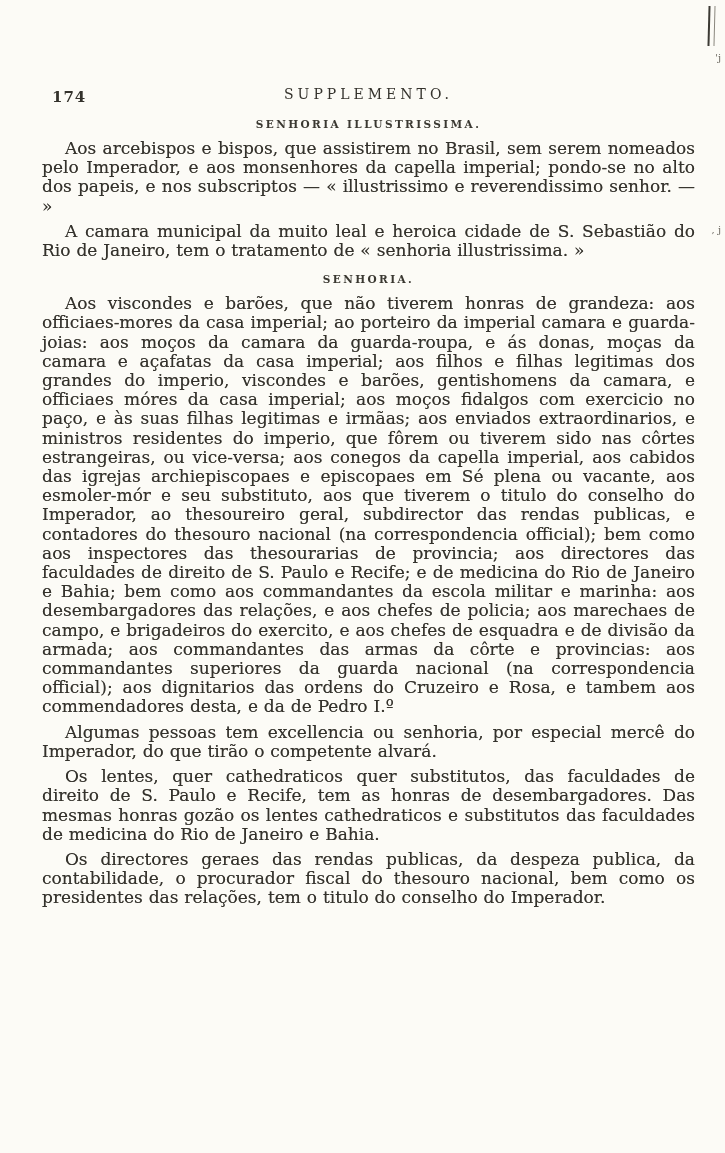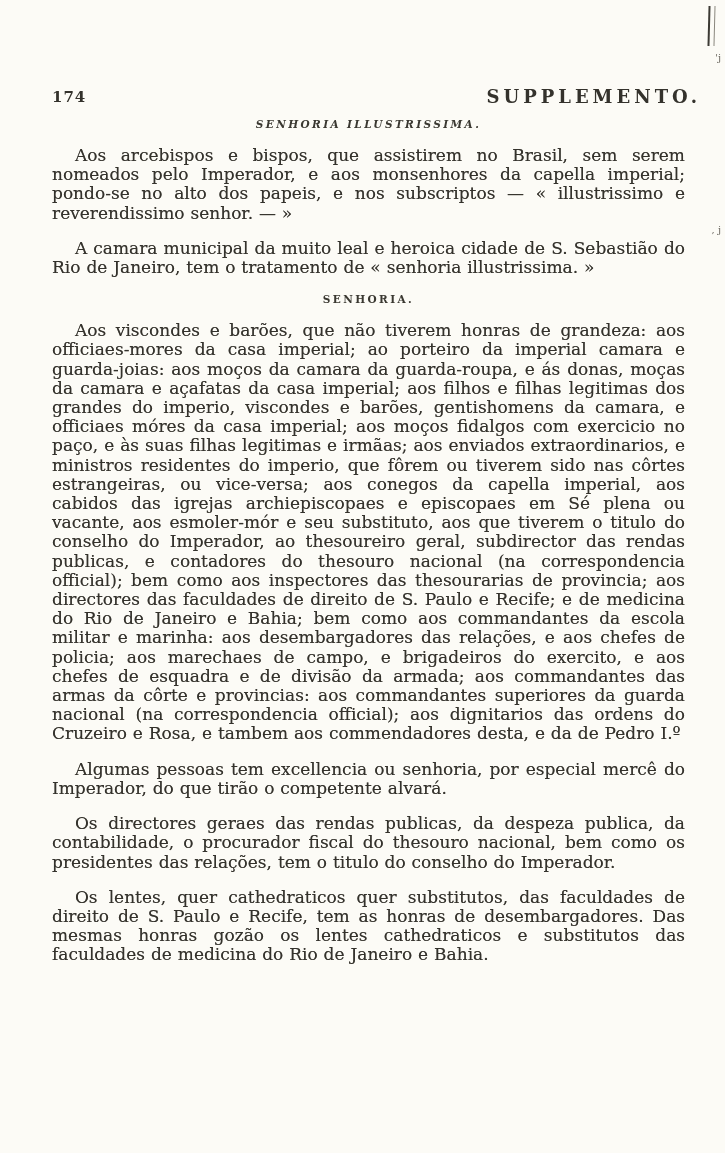--- a/index.html
+++ b/index.html
@@ -17,35 +17,35 @@
   }
 
   .content { padding: 86px 24px 0 36px; }
 
   .header-row { position: relative; height: 24px; margin-bottom: 8px; }
   .page-number {
     position: absolute; left: 16px; top: 2px;
     font-size: 15px; font-weight: bold; letter-spacing: 1px;
   }
   .page-title {
-    text-align: right;
-    font-size: 18px; font-weight: bold; letter-spacing: 4px;
+    text-align: center;
+    font-size: 14px; font-weight: normal; letter-spacing: 4px;
   }
 
   .section-heading {
     text-align: center;
     font-size: 10.5px; font-weight: bold;
     letter-spacing: 2.4px;
     margin: 13px 0 9px 0;
     color: #3a3831;
   }
-  .section-heading.first { margin-top: 8px; font-style: italic; }
+  .section-heading.first { margin-top: 8px; }
 
   p.body-par {
-    margin: 16px;
+    margin: 6px;
     text-align: justify;
     text-indent: 1.35em;
     font-size: 17px;
     line-height: 19.2px;
     word-spacing: 0.5px;
     text-shadow: 0 0 0.45px rgba(45, 42, 36, 0.55);
   }
 
   
   .corner-mark {
@@ -86,18 +86,18 @@
     </div>
 
     <div>
       <div class="section-heading">SENHORIA.</div>
       <p class="body-par">Aos viscondes e barões, que não tiverem honras de grandeza: aos officiaes-mores da casa imperial; ao porteiro da imperial camara e guarda-joias: aos moços da camara da guarda-roupa, e ás donas, moças da camara e açafatas da casa imperial; aos filhos e filhas legitimas dos grandes do imperio, viscondes e barões, gentishomens da camara, e officiaes móres da casa imperial; aos moços fidalgos com exercicio no paço, e às suas filhas legitimas e irmãas; aos enviados extraordinarios, e ministros residentes do imperio, que fôrem ou tiverem sido nas côrtes estrangeiras, ou vice-versa; aos conegos da capella imperial, aos cabidos das igrejas archiepiscopaes e episcopaes em Sé plena ou vacante, aos esmoler-mór e seu substituto, aos que tiverem o titulo do conselho do Imperador, ao thesoureiro geral, subdirector das rendas publicas, e contadores do thesouro nacional (na correspondencia official); bem como aos inspectores das thesourarias de provincia; aos directores das faculdades de direito de S. Paulo e Recife; e de medicina do Rio de Janeiro e Bahia; bem como aos commandantes da escola militar e marinha: aos desembargadores das relações, e aos chefes de policia; aos marechaes de campo, e brigadeiros do exercito, e aos chefes de esquadra e de divisão da armada; aos commandantes das armas da côrte e provincias: aos commandantes superiores da guarda nacional (na correspondencia official); aos dignitarios das ordens do Cruzeiro e Rosa, e tambem aos commendadores desta, e da de Pedro I.º</p>
     </div>
 
 
     <div>
       <p class="body-par">Algumas pessoas tem excellencia ou senhoria, por especial mercê do Imperador, do que tirão o competente alvará.</p>
+      <p class="body-par">Os lentes, quer cathedraticos quer substitutos, das faculdades de direito de S. Paulo e Recife, tem as honras de desembargadores. Das mesmas honras gozão os lentes cathedraticos e substitutos das faculdades de medicina do Rio de Janeiro e Bahia.</p>
       <p class="body-par">Os directores geraes das rendas publicas, da despeza publica, da contabilidade, o procurador fiscal do thesouro nacional, bem como os presidentes das relações, tem o titulo do conselho do Imperador.</p>
-      <p class="body-par">Os lentes, quer cathedraticos quer substitutos, das faculdades de direito de S. Paulo e Recife, tem as honras de desembargadores. Das mesmas honras gozão os lentes cathedraticos e substitutos das faculdades de medicina do Rio de Janeiro e Bahia.</p>
     </div>
 
   </div>
 </div>
 
 </body></html>

